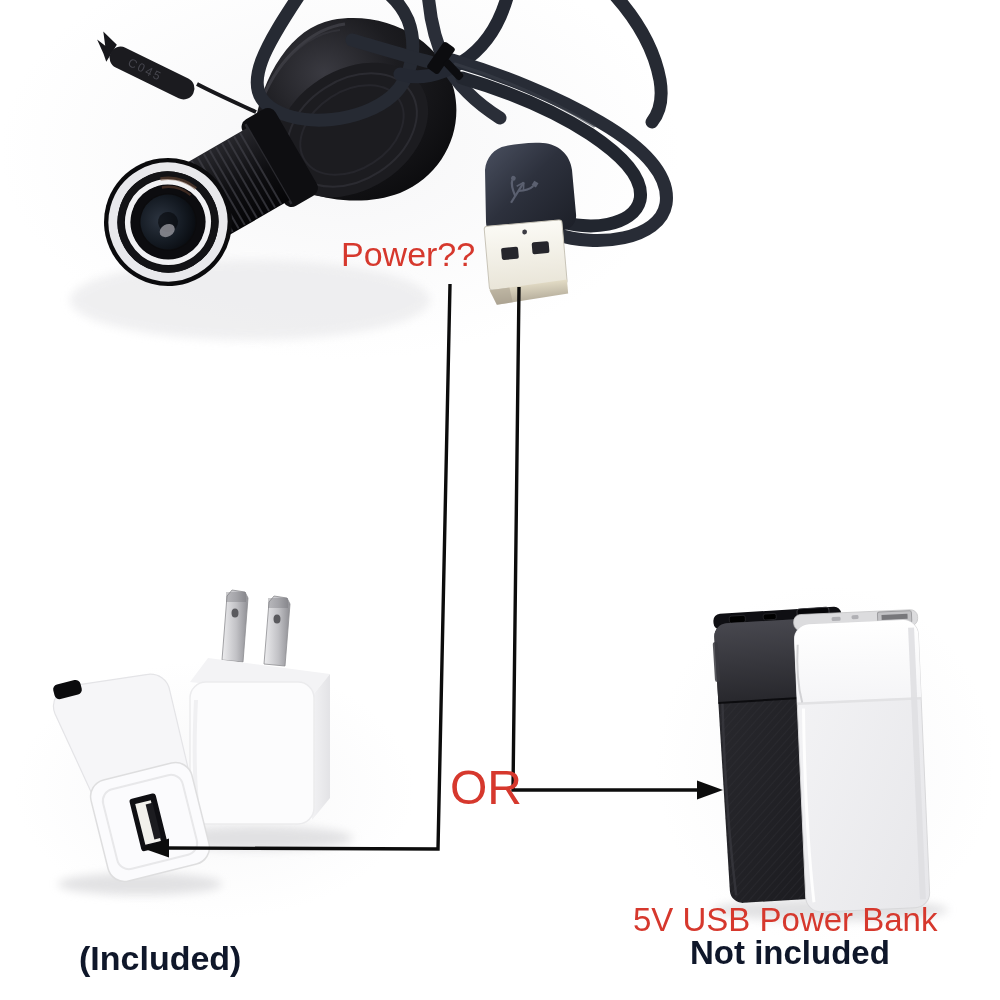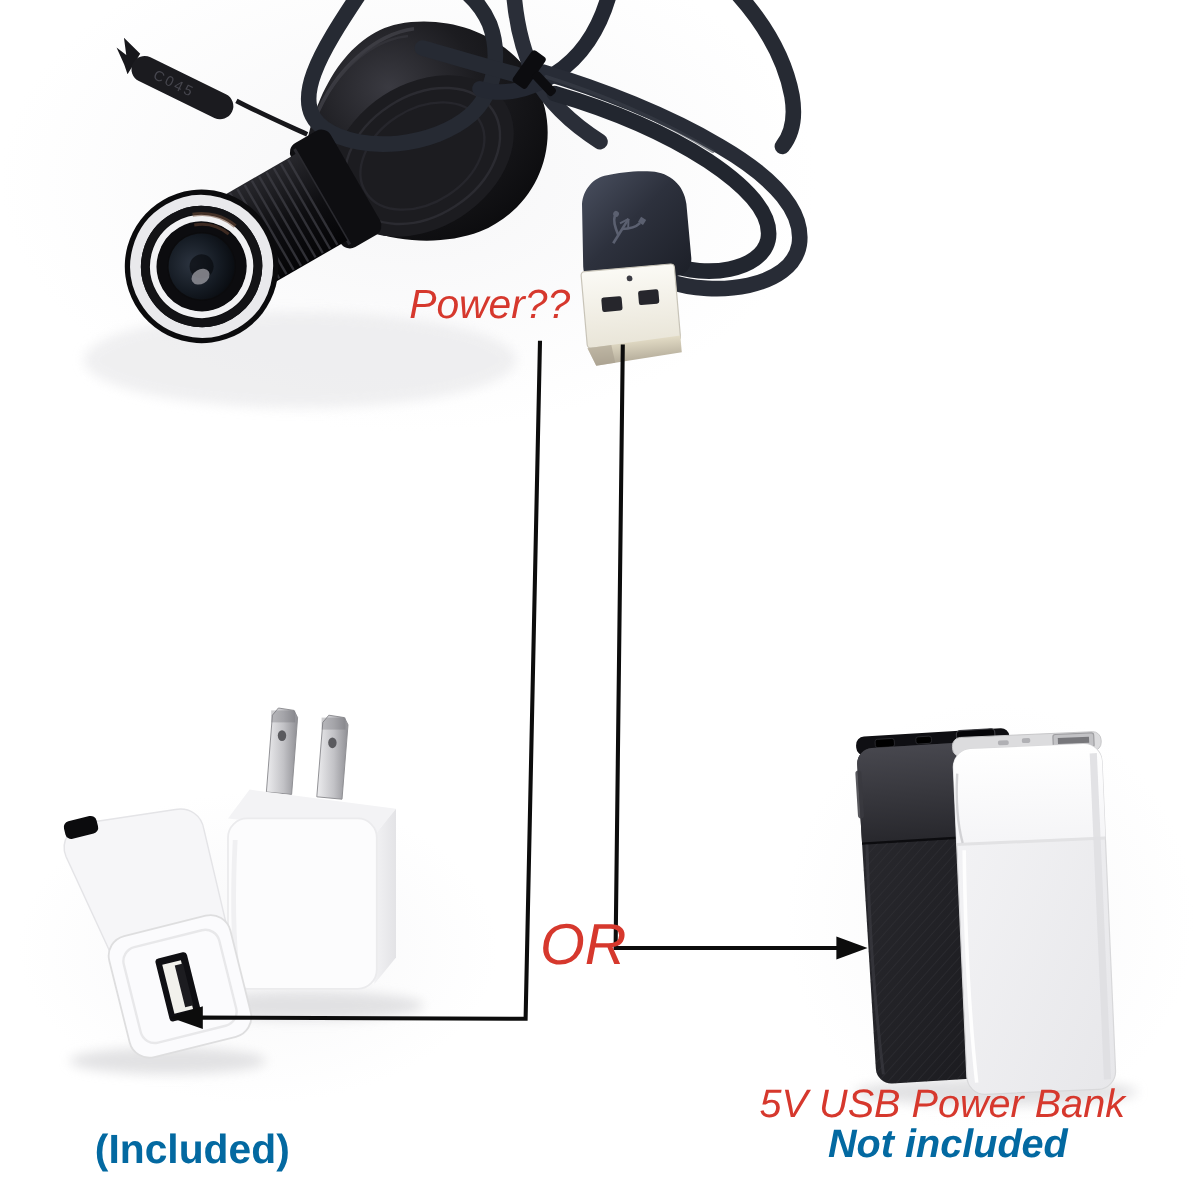--- a/index.html
+++ b/index.html
@@ -2,28 +2,28 @@
 <html><head>
 <meta charset="utf-8">
 <style>
   html,body{margin:0;padding:0;background:#fff;}
   .canvas{
     position:relative;width:1000px;height:1000px;overflow:hidden;
     background:#ffffff;font-family:"Liberation Sans", sans-serif;
   }
   .scene{position:absolute;left:0;top:0;width:1000px;height:1000px;}
   .lbl{position:absolute;line-height:1;white-space:nowrap;}
-  .lbl-red{color:#d6382d;font-style:italic;}
-  .lbl-black{color:#0369a1;font-weight:bold;}
+  .lbl-red{color:#d6382d;}
+  .lbl-black{color:#0f172a;font-weight:bold;}
   #lbl-power{left:341px;top:237px;font-size:34px;}
   #lbl-or{left:450px;top:764px;font-size:48px;}
   #lbl-adapter-title{left:66px;top:898px;font-size:34px;}
   #lbl-adapter-sub{left:79px;top:941px;font-size:34px;}
   #lbl-bank-title{left:633px;top:903px;font-size:33px;}
-  #lbl-bank-sub{left:690px;top:936px;font-size:33px;font-style:italic;}
+  #lbl-bank-sub{left:690px;top:936px;font-size:33px;}
 </style>
 </head>
 <body>
 
 <div class="canvas">
 
   <svg class="scene" viewBox="0 0 1000 1000">
     <defs>
       <radialGradient id="wash" cx="50%" cy="50%" r="50%">
         <stop offset="0%" stop-color="#f1f1f3"></stop>

